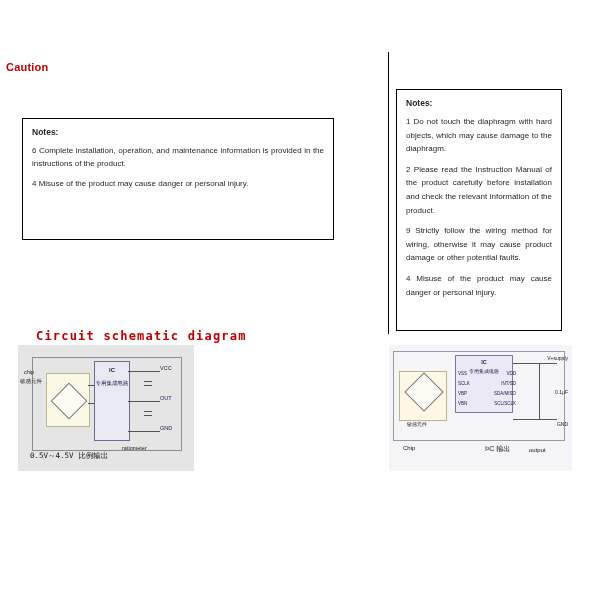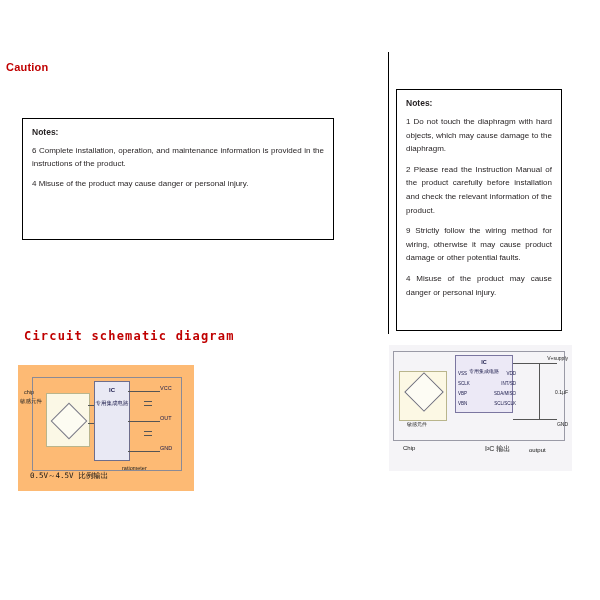--- a/index.html
+++ b/index.html
@@ -26,21 +26,21 @@
   
   .section-title {
     position: absolute;
     font-size: 11px;
     font-weight: bold;
     color: #c00000;
     letter-spacing: 0.2px;
   }
   #caution-title { left: 6px; top: 61px; }
   #circuit-title {
-    left: 24px; top: 329px;
+    left: 36px; top: 329px;
     font-size: 12px;
     letter-spacing: 1.2px;
     font-family: "DejaVu Sans Mono", monospace;
     font-weight: bold;
     text-align: right;
   }
 
   
   .divider {
     position: absolute;
@@ -86,24 +86,24 @@
   }
   #notes-right p { line-height: 1.7; }
 
   
   .diagram {
     position: absolute;
     box-sizing: border-box;
   }
   #diagram-left {
     left: 18px;
-    top: 365px;
+    top: 345px;
     width: 176px;
     height: 126px;
-    background: #fdba74;
+    background: #e5e5e5;
   }
   #diagram-right {
     left: 389px;
     top: 345px;
     width: 183px;
     height: 126px;
     background: #f5f4f7;
   }
 
   

